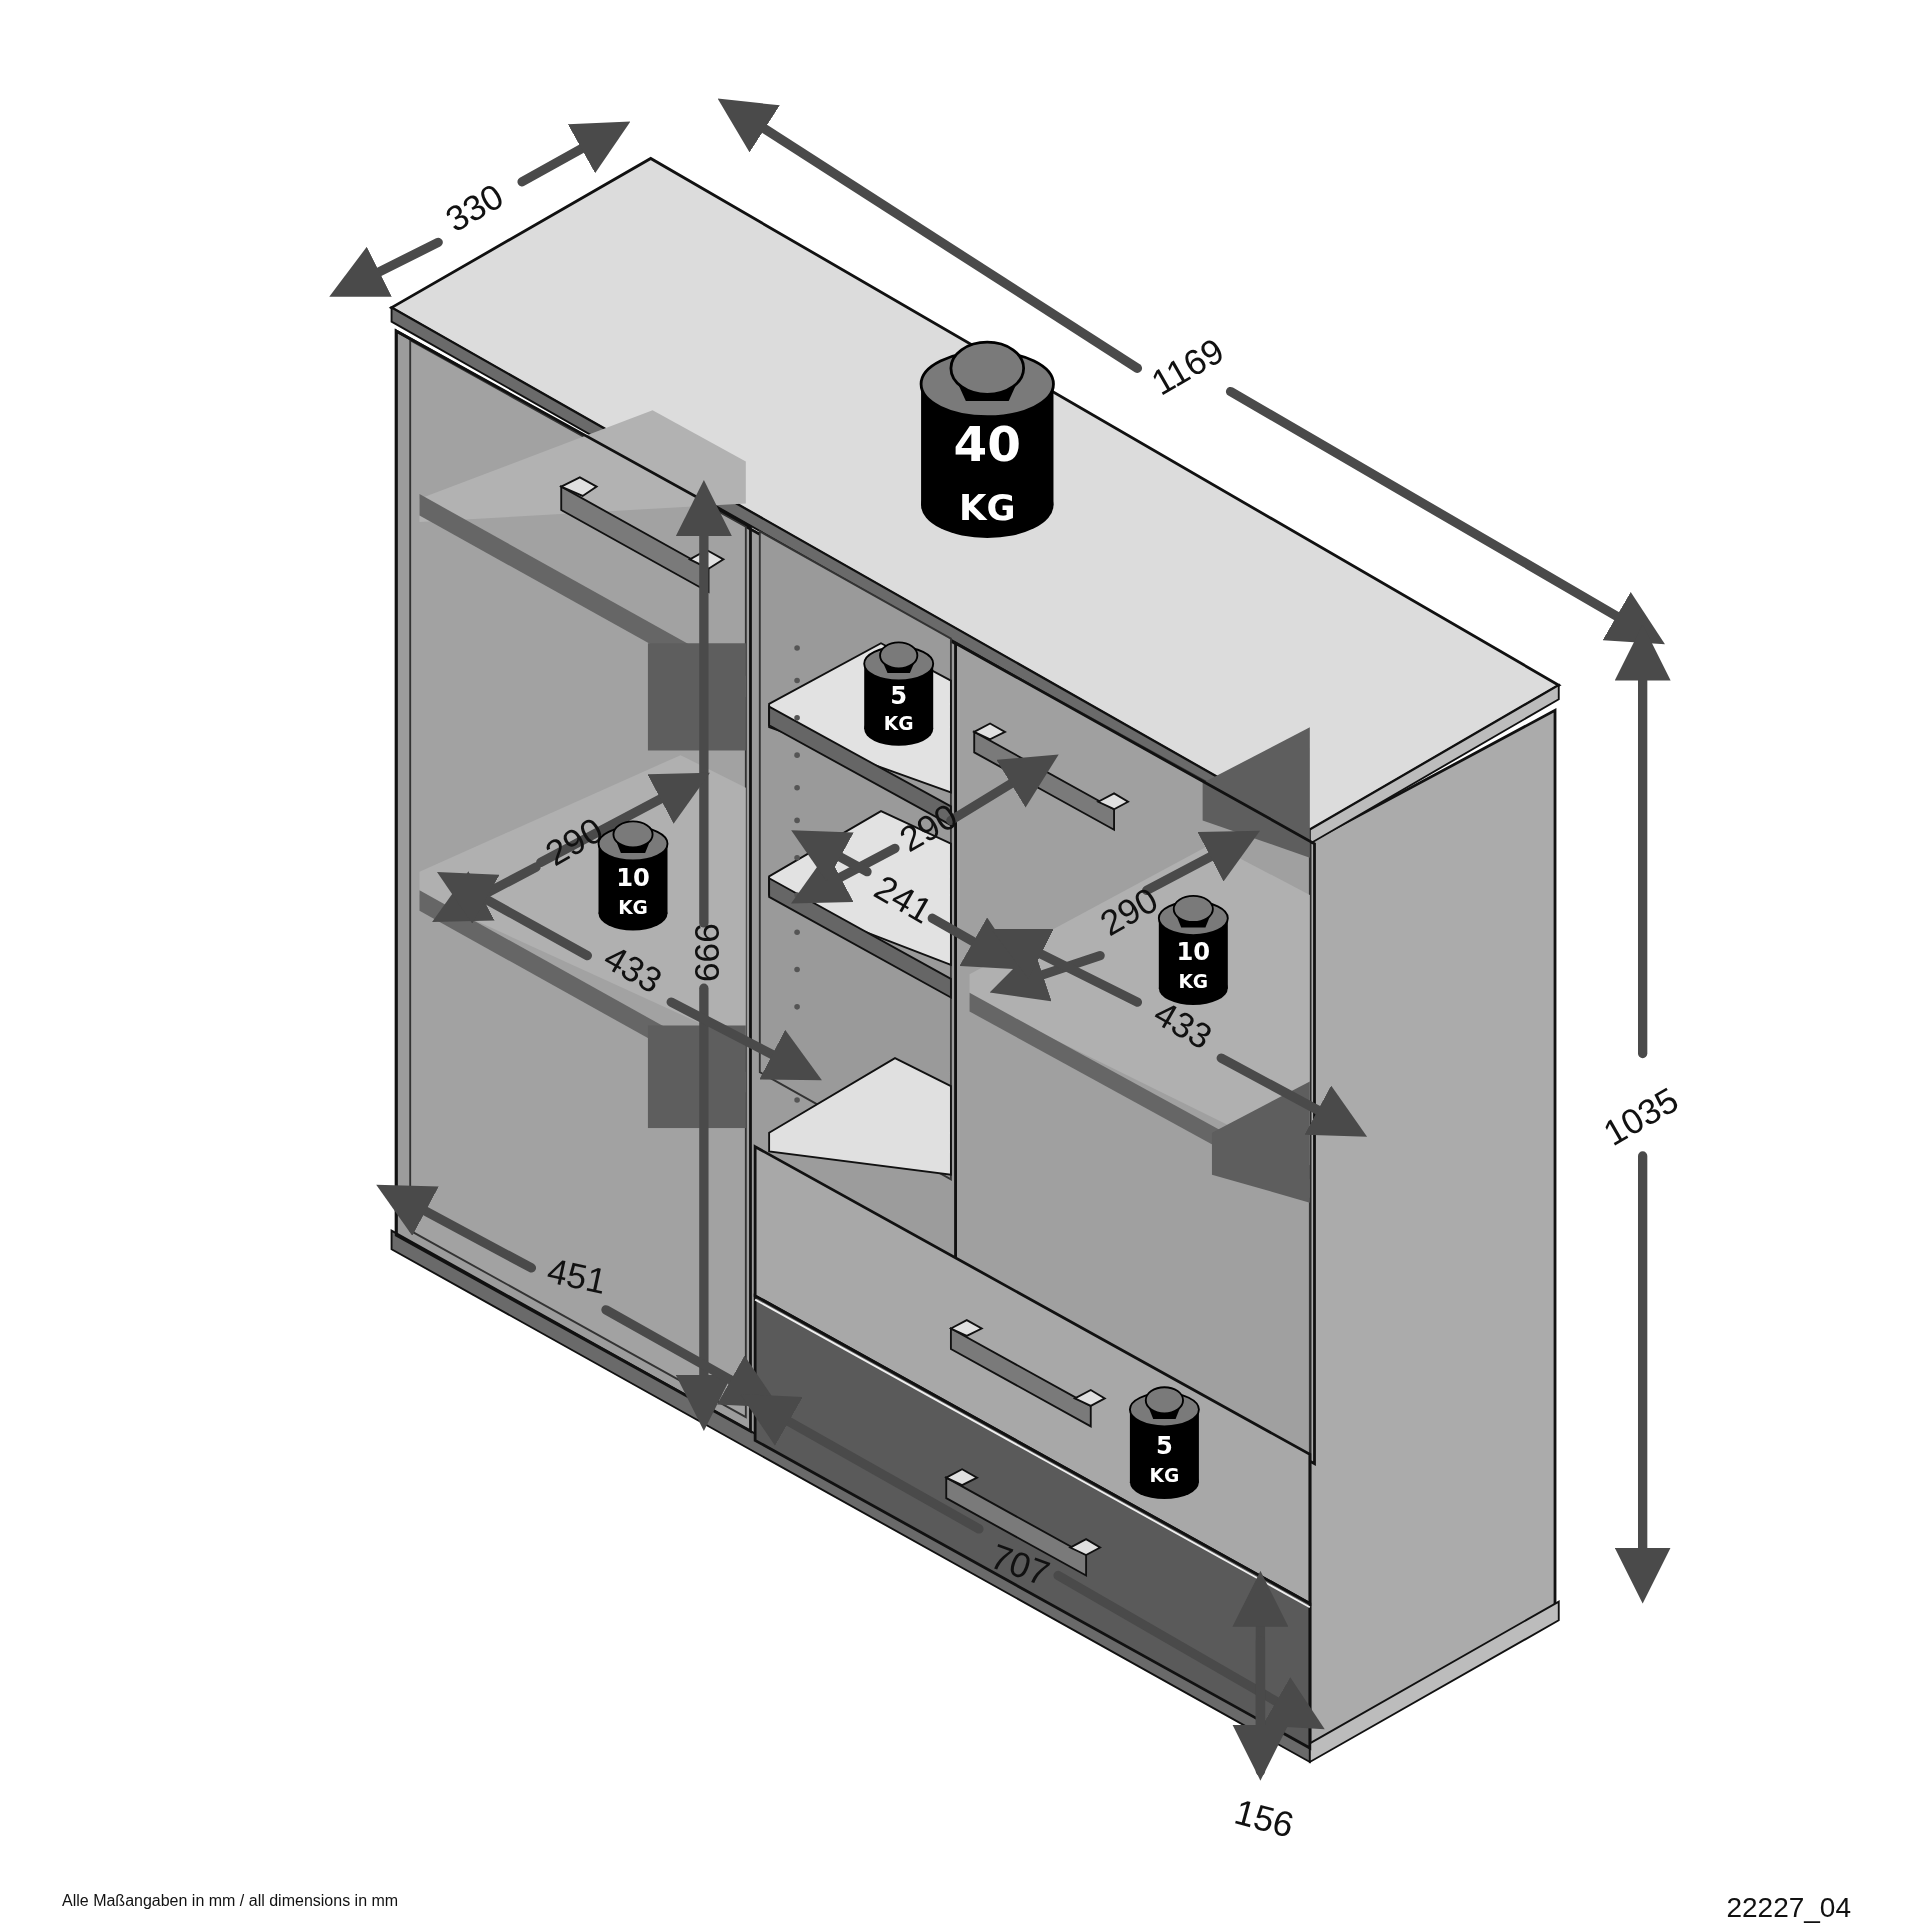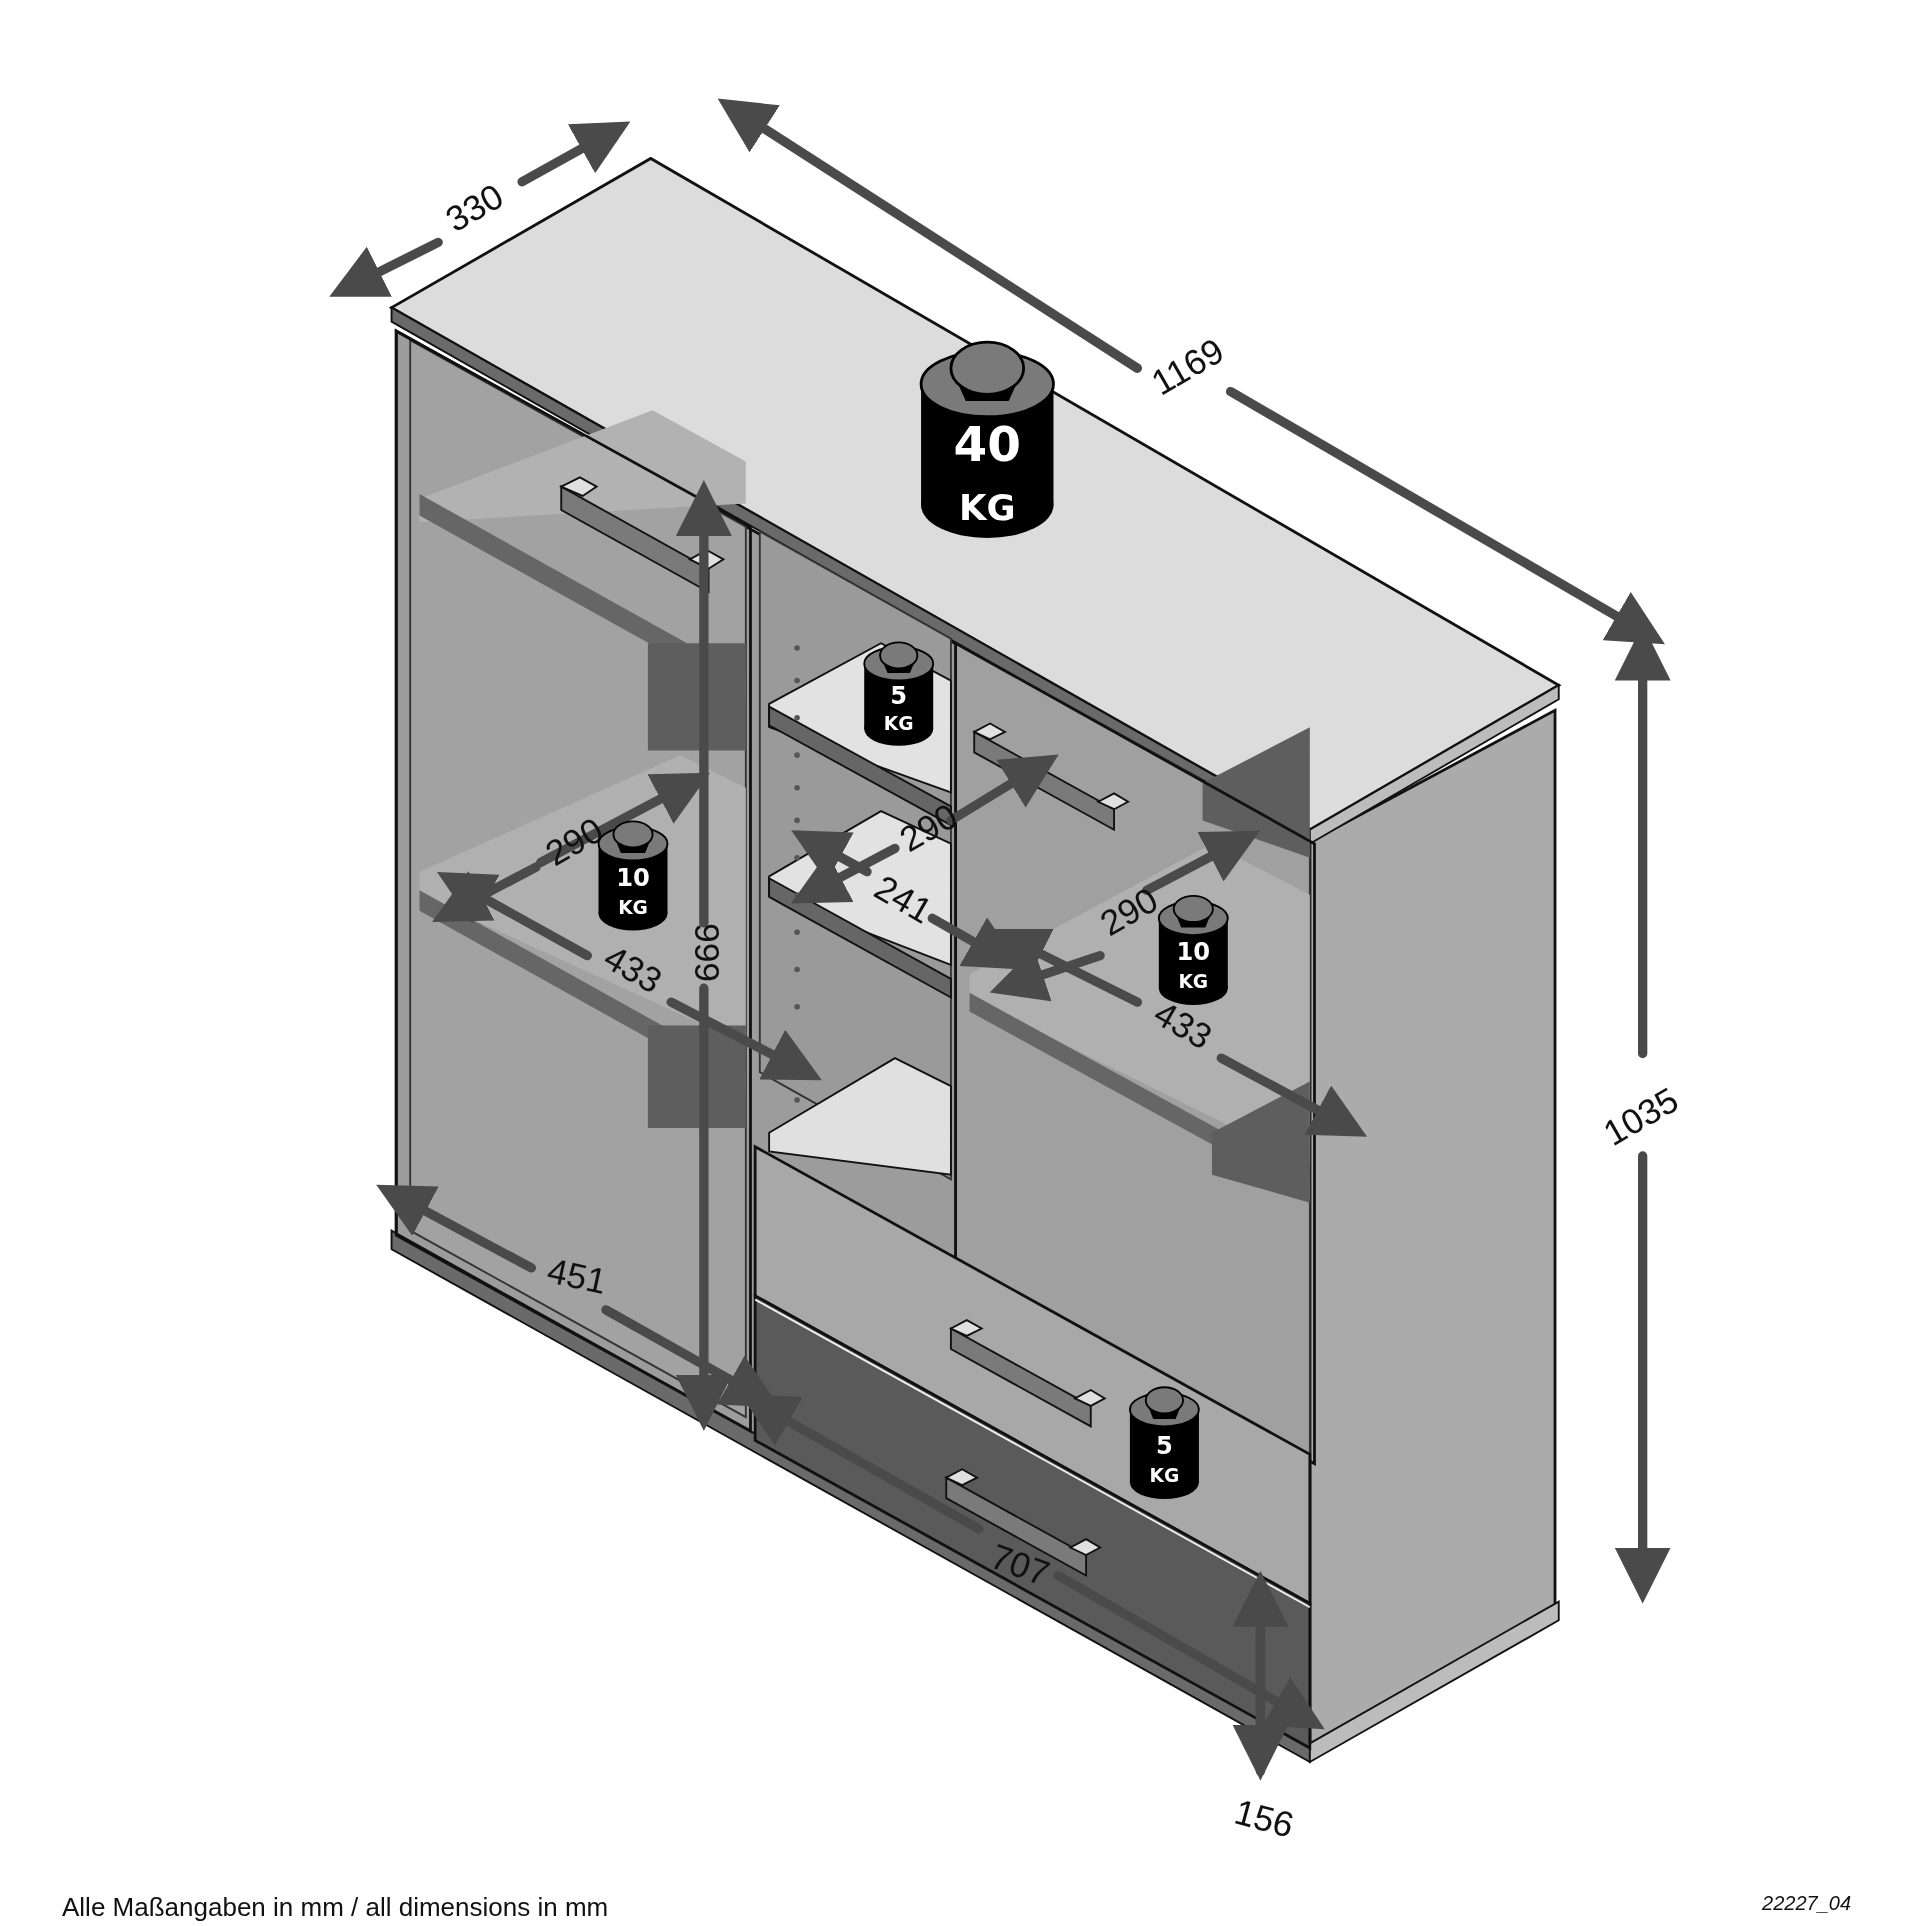--- a/index.html
+++ b/index.html
@@ -1,21 +1,21 @@
 <!DOCTYPE html>
 <html style="font-size:15px"><head>
 <meta charset="utf-8">
 <style>
   html, body { margin:0; padding:0; background:#ffffff; }
   body { width:1927px; height:1927px; position:relative; overflow:hidden; font-family:"Liberation Sans", sans-serif; }
   #drawing { position:absolute; left:0; top:0; width:1927px; height:1927px; }
   .dim { font-family:"Liberation Sans", sans-serif; font-size:38px; fill:#111; }
   .wtxt { font-family:"DejaVu Sans", sans-serif; font-weight:bold; fill:#fff; text-anchor:middle; }
-  .footer-left { position:absolute; left:62px; top:1892px; font-size:26px; color:#111; font-family:"Liberation Sans", sans-serif; }
-  .footer-right { position:absolute; right:76px; top:1892px; font-size:20px; color:#111; font-family:"Liberation Sans", sans-serif;font-style:italic; }
+  .footer-left { position:absolute; left:62px; top:1892px; font-size:16px; color:#111; font-family:"Liberation Sans", sans-serif; }
+  .footer-right { position:absolute; right:76px; top:1892px; font-size:28px; color:#111; font-family:"Liberation Sans", sans-serif; }
 </style>
 </head>
 <body>
 
 <svg id="drawing" viewBox="0 0 2067 2067" xmlns="http://www.w3.org/2000/svg">
   <defs>
     <marker id="ah" markerWidth="6" markerHeight="6" refX="3" refY="3" orient="auto" markerUnits="strokeWidth">
       <path d="M0,0 L6,3 L0,6 z" fill="#4a4a4a"></path>
     </marker>
   </defs>

